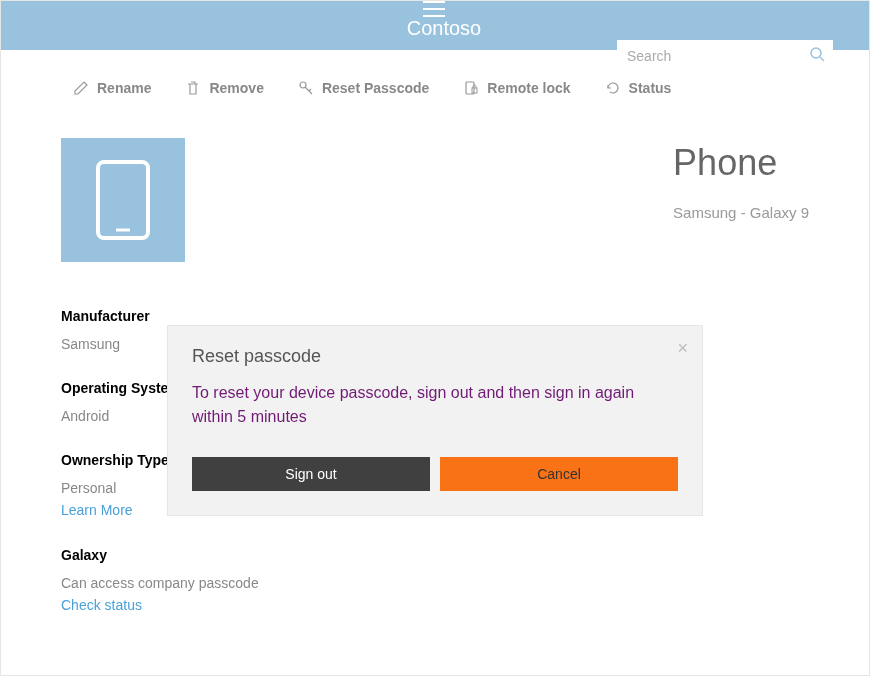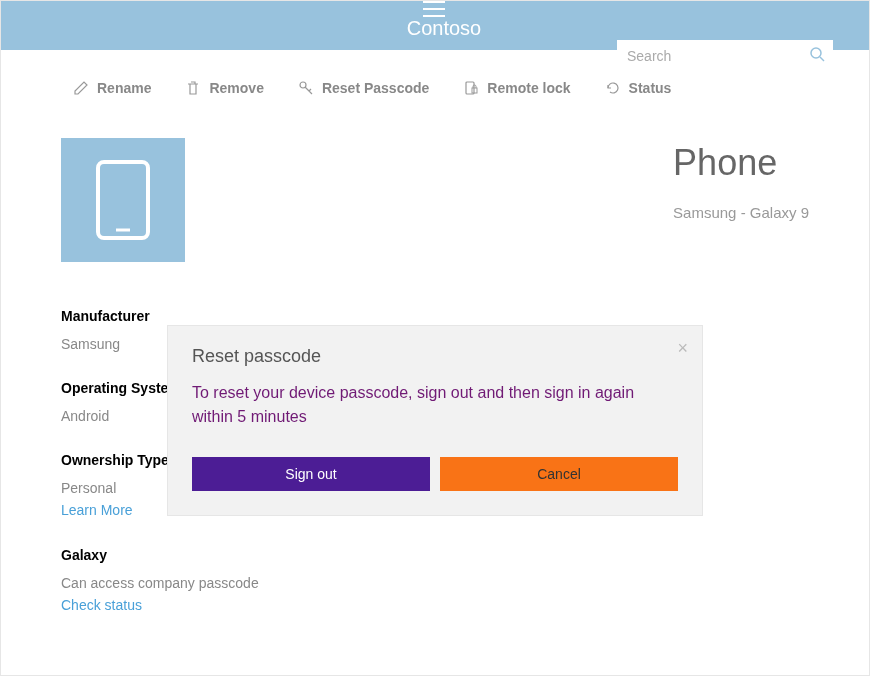--- a/index.html
+++ b/index.html
@@ -170,21 +170,21 @@
     }
     .btn {
       flex: 1;
       height: 34px;
       border: none;
       font-size: 14px;
       font-family: inherit;
       cursor: pointer;
     }
     .btn-primary {
-      background: #4c1d95;
+      background: #404040;
       color: #fff;
     }
     .btn-secondary {
       background: #f97316;
       color: #333;
     }
   </style>
 </head>
 <body>
 

